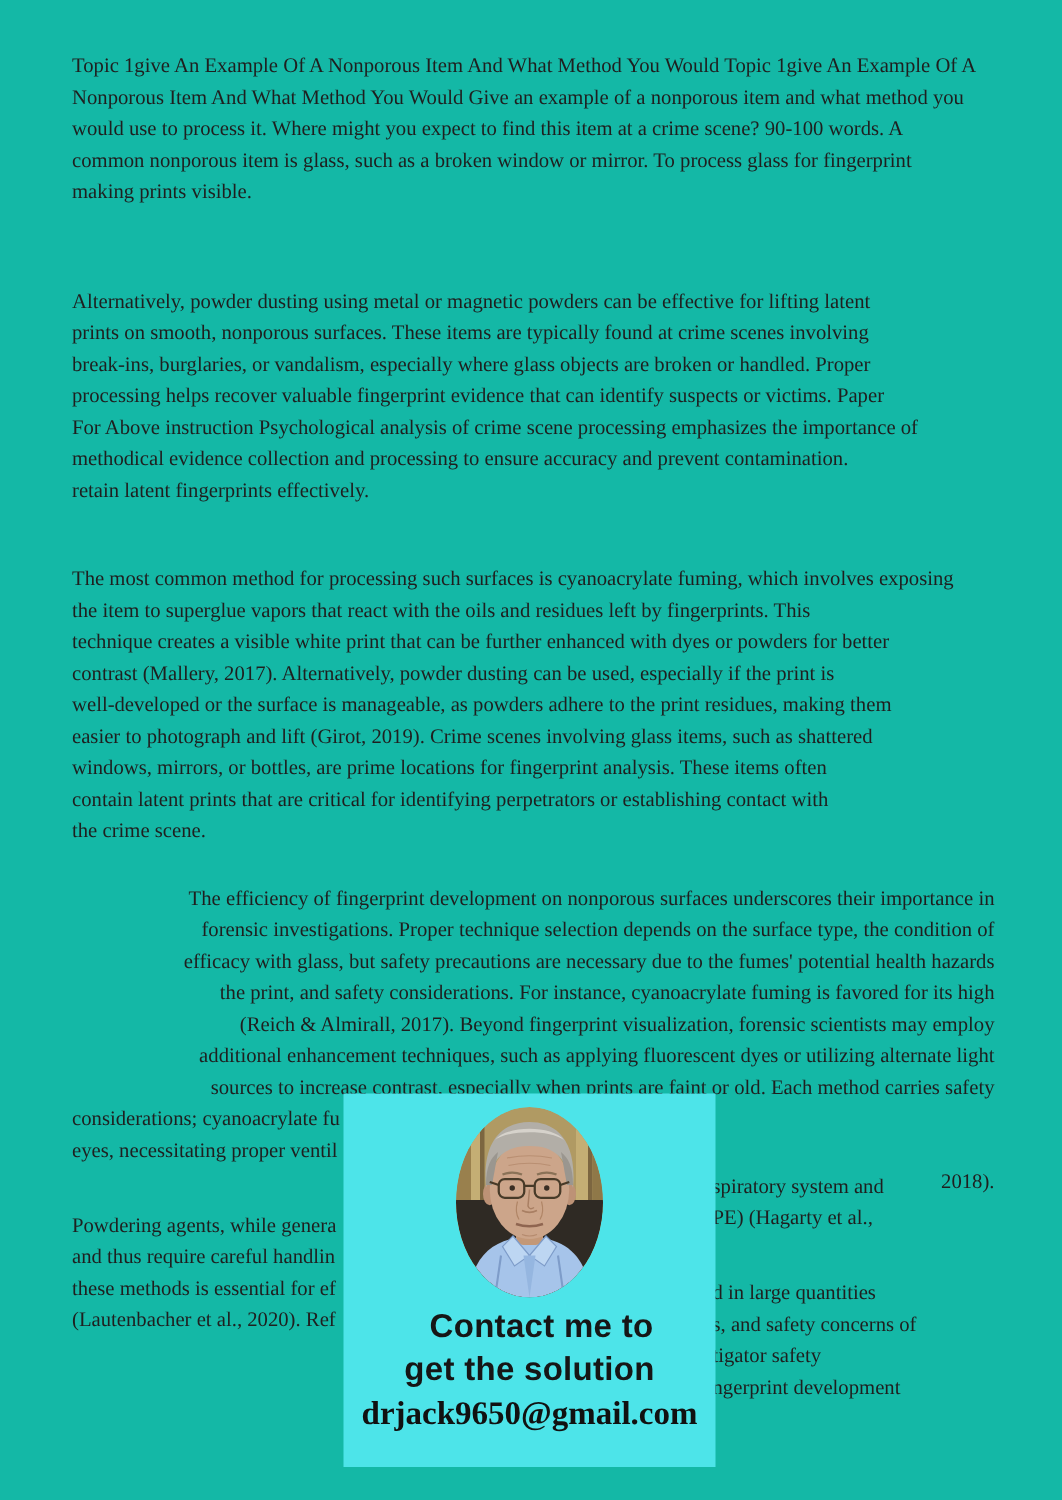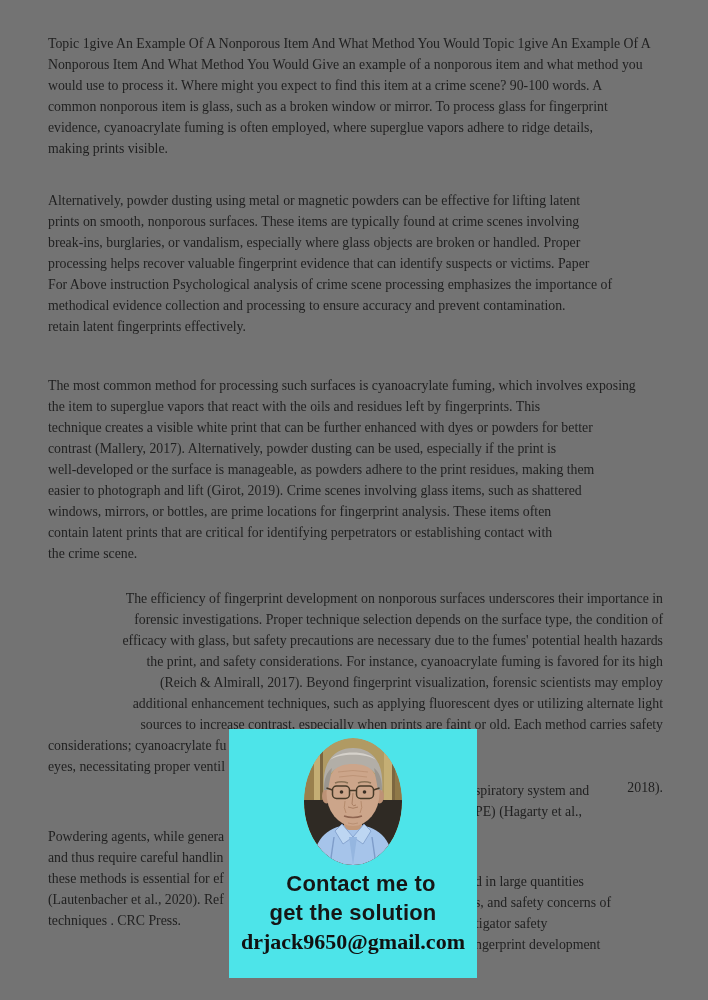--- a/index.html
+++ b/index.html
@@ -5,21 +5,21 @@
   html, body { margin: 0; padding: 0; }
   body {
     width: 708px; height: 1000px;
     background: #ffffff;
     overflow: hidden;
     font-family: "Liberation Serif", serif;
   }
   .page {
     position: relative;
     width: 708px; height: 1000px;
-    background: #737373;
+    background: #14b8a6;
   }
   .doc { position: absolute; inset: 0; }
   .para {
     position: absolute;
     left: 48px;
     width: 615px;
     color: #1f1f1f;
     font-size: 13.8px;
   }
   .line {
@@ -35,21 +35,21 @@
   .frag-right {
     position: absolute; left: 427px; top: 0;
     white-space: nowrap;
     margin-top: 45px;
   }
   
   .para-1 { top: 33px; }
   .para-2 { top: 190px; }
   .para-3 { top: 375px; }
   .para-4 { top: 588px; text-align: right; }
-  .para-5 { top: 826px; }
+  .para-5 { top: 806px; text-align: center; }
 
   
   .overlay {
     position: absolute;
     left: 229px; top: 729px;
     width: 248px; height: 249px;
     background: #4de4e9;
     z-index: 5;
     text-align: center;
   }
@@ -82,21 +82,20 @@
 <body>
 
 <div class="page">
 
   <div class="doc">
     <div class="para para-1">
         <div class="line">Topic 1give An Example Of A Nonporous Item And What Method You Would Topic 1give An Example Of A</div>
         <div class="line">Nonporous Item And What Method You Would Give an example of a nonporous item and what method you</div>
         <div class="line">would use to process it. Where might you expect to find this item at a crime scene? 90-100 words. A</div>
         <div class="line">common nonporous item is glass, such as a broken window or mirror. To process glass for fingerprint</div>
-        <div class="line">evidence, cyanoacrylate fuming is often employed, where superglue vapors adhere to ridge details,</div>
         <div class="line">making prints visible.</div>
       </div>
     <div class="para para-2">
         <div class="line">Alternatively, powder dusting using metal or magnetic powders can be effective for lifting latent</div>
         <div class="line">prints on smooth, nonporous surfaces. These items are typically found at crime scenes involving</div>
         <div class="line">break-ins, burglaries, or vandalism, especially where glass objects are broken or handled. Proper</div>
         <div class="line">processing helps recover valuable fingerprint evidence that can identify suspects or victims. Paper</div>
         <div class="line">For Above instruction Psychological analysis of crime scene processing emphasizes the importance of</div>
         <div class="line">methodical evidence collection and processing to ensure accuracy and prevent contamination.</div>
         <div class="line">retain latent fingerprints effectively.</div>

